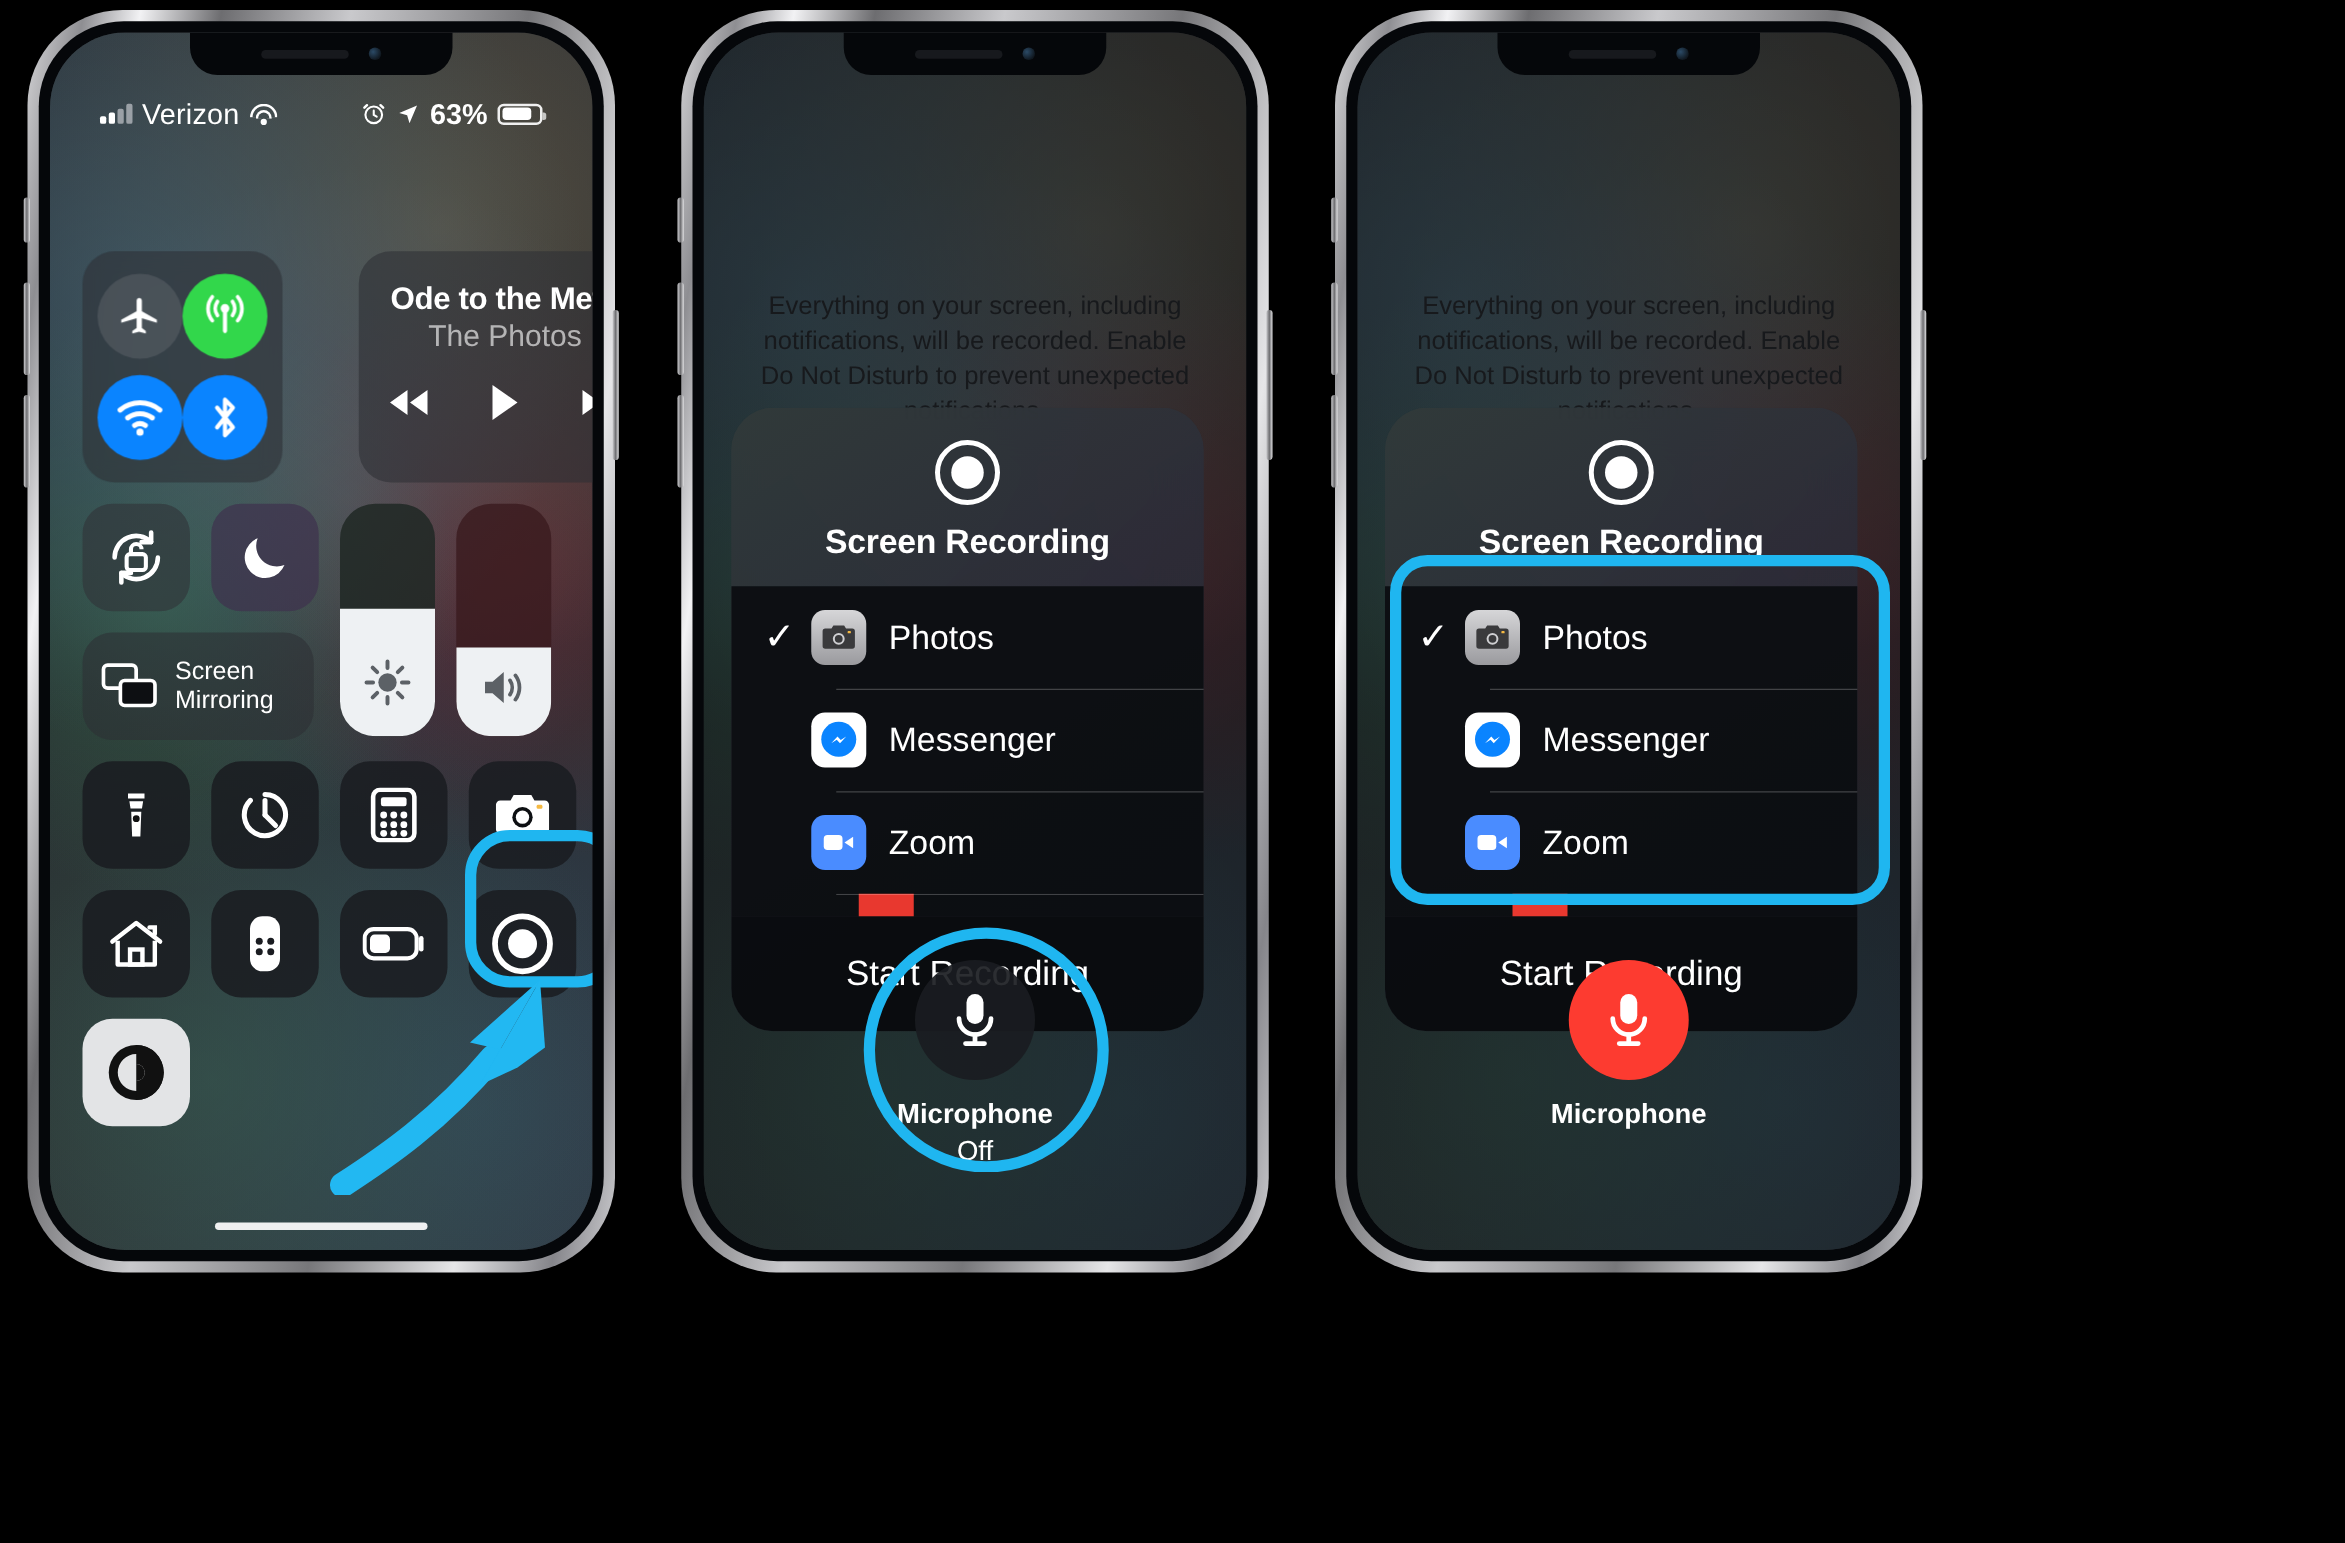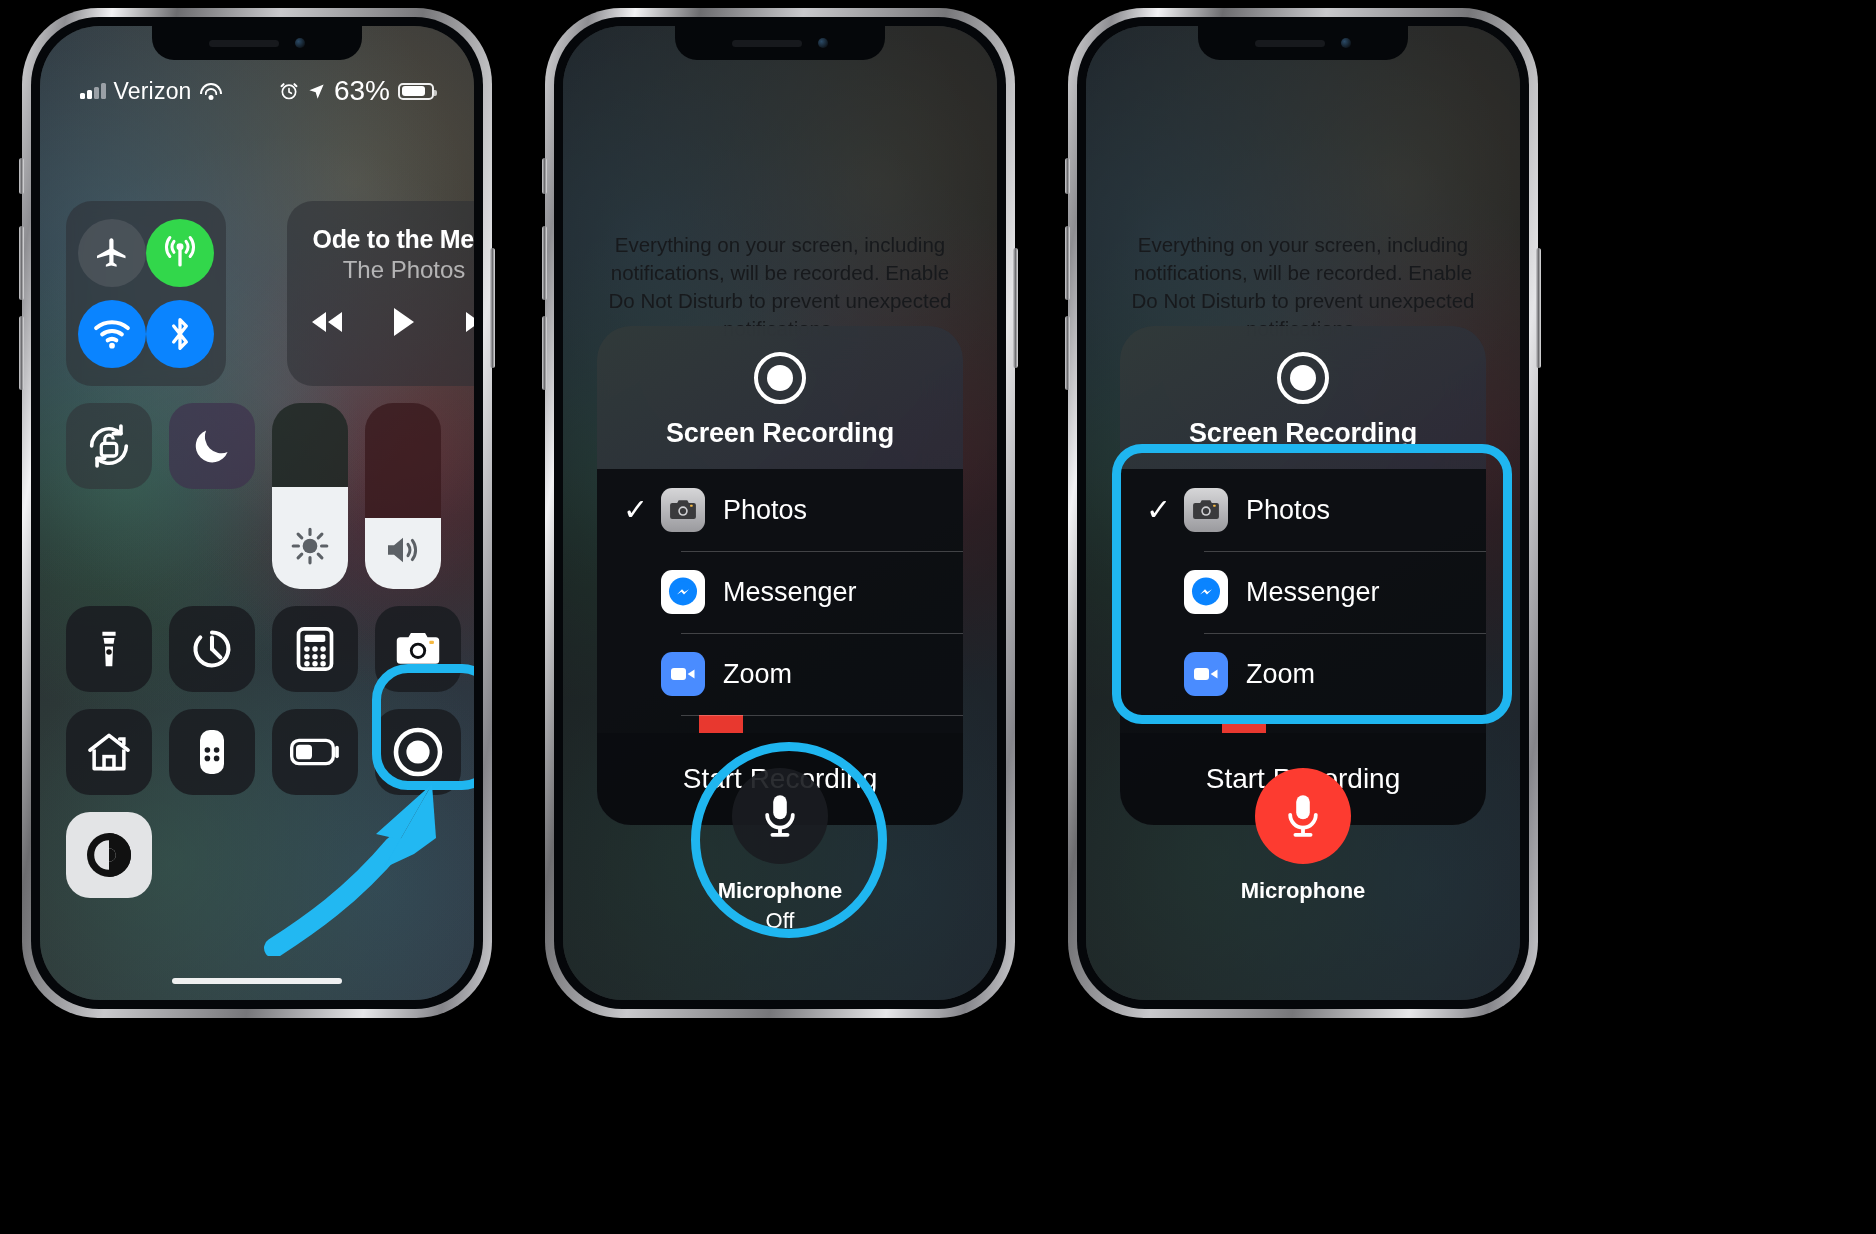--- a/index.html
+++ b/index.html
@@ -144,21 +144,21 @@
 
   
   .arrow-wrap { position:absolute; z-index: 32; }
 
   .home-ind { position:absolute; bottom: 16px; left:50%; transform:translateX(-50%);
     width: 170px; height: 6px; border-radius: 4px; background: rgba(255,255,255,.92); z-index: 30;}
 
   
   .notice { position: absolute; top: 205px; left: 34px; right: 34px; z-index: 22;
     text-align: center; color: #17191c; font-size: 20.5px; line-height: 1.37; font-weight: 400; }
-  .sheet { position: absolute; left: 34px; right: 34px; top: 300px; z-index: 22;
+  .sheet { position: absolute; left: 22px; right: 34px; top: 300px; z-index: 22;
     border-radius: 34px; overflow: hidden;
     background: linear-gradient(150deg, rgba(49,58,58,.92) 0%, rgba(44,44,56,.93) 45%, rgba(38,40,44,.95) 100%);
     backdrop-filter: blur(20px);
   }
   .sheet-head { padding: 26px 0 20px; text-align:center; }
   .sheet-title { color:#fff; font-size: 27px; font-weight: 700; margin-top: 14px; letter-spacing:-.2px;}
   .rec-icon { width: 52px; height: 52px; border: 4px solid #fff; border-radius: 50%;
     margin: 0 auto; display:flex; align-items:center; justify-content:center; }
   .rec-icon i { width: 26px; height: 26px; border-radius:50%; background:#fff; display:block;}
   .app-list { background: rgba(10,12,15,.90); }
@@ -218,21 +218,21 @@
           </div>
           <div class="sb-right">
             <svg width="20" height="20" viewBox="0 0 24 24">
               <circle cx="12" cy="13" r="8" fill="none" stroke="#fff" stroke-width="2"></circle>
               <path d="M12 9v4.2l2.8 1.6" stroke="#fff" stroke-width="2" fill="none" stroke-linecap="round"></path>
               <path d="M5.5 3.8 3 6.2M18.5 3.8 21 6.2" stroke="#fff" stroke-width="2.4" stroke-linecap="round"></path>
             </svg>
             <svg width="19" height="19" viewBox="0 0 24 24">
               <path d="M21 3 3 10.5l8 2.3 2.4 8.2z" fill="#fff"></path>
             </svg>
-            <span style="font-size:28px;font-weight:400;">63%</span>
+            <span style="font-size:23px;font-weight:700;">63%</span>
             <span class="batt">
                 <i></i>
               </span>
           </div>
         </div>
 
         <div class="cc">
 
           <div class="cc-row">
             <div class="tile quad">
@@ -296,20 +296,30 @@
                     <rect x="9" y="11.6" width="8" height="6.6" rx="1.4" fill="none" stroke="#fff" stroke-width="1.7"></rect>
                     <path d="M10.8 11.6V9.6a2.2 2.2 0 0 1 4.4 0" fill="none" stroke="#fff" stroke-width="1.7"></path>
                   </svg>
                 </div>
                 <div class="sq purple">
                   <svg width="44" height="44" viewBox="0 0 24 24">
                     <path fill="#fff" d="M20.5 15.3A9 9 0 0 1 8.8 3.6 9 9 0 1 0 20.5 15.3z"></path>
                   </svg>
                 </div>
               </div>
+              <div class="mirror" style="margin-top:17px;">
+                <svg width="48" height="40" viewBox="0 0 30 26">
+                  <rect x="1.2" y="2" width="17" height="12" rx="2.2" fill="none" stroke="#fff" stroke-width="1.9"></rect>
+                  <rect x="10" y="10" width="18" height="13" rx="2.2" fill="#0d0f12" stroke="#fff" stroke-width="1.9"></rect>
+                </svg>
+                <div class="mirror-lbl">
+                  <div>Screen</div>
+                  <div>Mirroring</div>
+                </div>
+              </div>
             </div>
 
             <div class="slider">
               <div class="fill" style="height:55%"></div>
               <svg class="gl" width="42" height="42" viewBox="0 0 24 24">
                 <circle cx="12" cy="12" r="4.2" fill="#5c6166"></circle>
                 <g stroke="#5c6166" stroke-width="1.8" stroke-linecap="round">
                   <path d="M12 2.4v3M12 18.6v3M2.4 12h3M18.6 12h3M5.2 5.2l2.1 2.1M16.7 16.7l2.1 2.1M18.8 5.2l-2.1 2.1M7.3 16.7l-2.1 2.1"></path>
                 </g>
               </svg>

